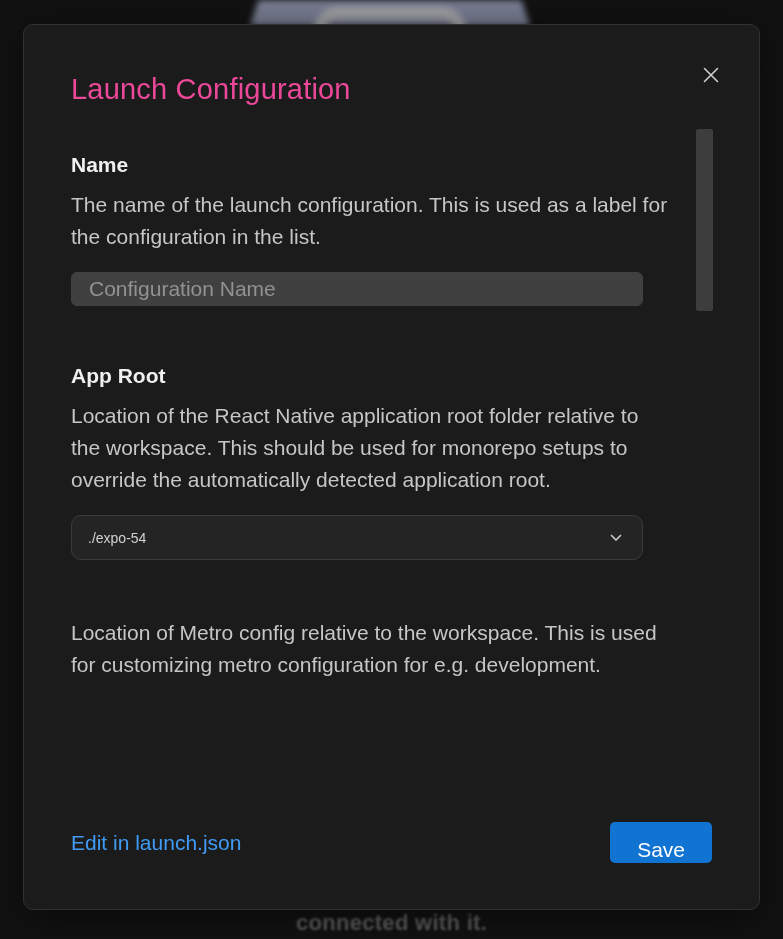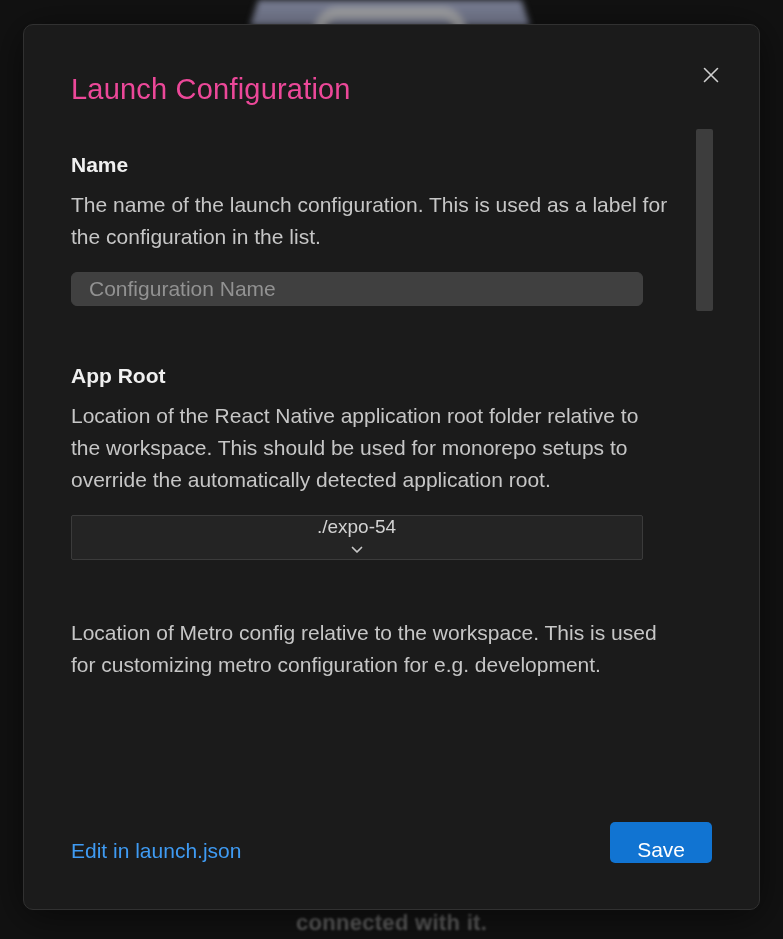--- a/index.html
+++ b/index.html
@@ -97,39 +97,38 @@
     padding: 0 17px;
     outline: none;
     display: block;
   }
   .text-input::placeholder { color: #929292; }
 
   .select-input {
     width: 572px; height: 45px;
     background: #242424;
     border: 1px solid #3b3b3b;
-    border-radius: 2px;
+    border-radius: 10px;
     color: #d2d2d2;
-    font-size: 19px;
+    font-size: 14px;
     display: flex; align-items: center; justify-content: space-between;
     padding: 0 17px 0 16px;
     cursor: pointer;
-    flex-direction: column;
   }
 
   .scrollbar-thumb {
     position: absolute; top: 104px; right: 46px;
     width: 17px; height: 182px;
     background: #3d3d3d;
     border-radius: 2px;
   }
 
   .footer {
     position: absolute; left: 47px; right: 47px; bottom: 46px;
-    display: flex; align-items: flex-end; justify-content: space-between; gap: 40px;
+    display: flex; align-items: center; justify-content: space-between; gap: 40px;
   }
   .edit-link {
     color: #3f9bf3;
     font-size: 21px;
     text-decoration: none;
     cursor: pointer;
   }
   .save-button {
     background: #1174d2;
     color: #ffffff;

